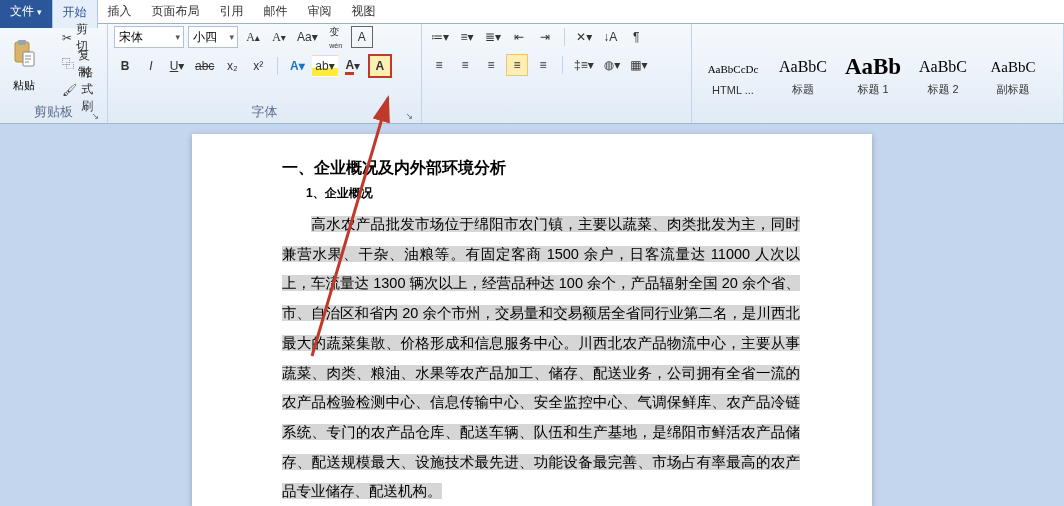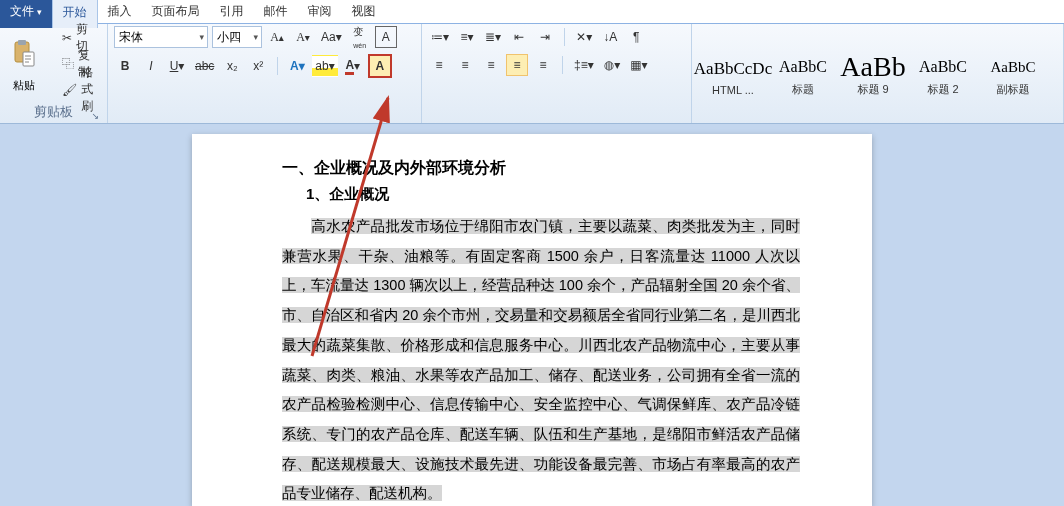--- a/index.html
+++ b/index.html
@@ -18,21 +18,21 @@
 .btn { min-width: 22px; height: 22px; display: flex; align-items: center; justify-content: center; font-size: 12px; color: #333; cursor: pointer; border: 1px solid transparent; padding: 0 2px; }
 .btn.sel { border: 2px solid #c0392b; background: #fdeeb3; }
 .combo { height: 22px; border: 1px solid #abc2de; background: #fff; display: flex; align-items: center; padding: 0 4px; font-size: 12px; position: relative; }
 .combo::after { content: "\25BE"; position: absolute; right: 3px; font-size: 9px; color: #555; }
 .style-box { width: 70px; height: 56px; border: 1px solid transparent; display: flex; flex-direction: column; align-items: center; justify-content: center; cursor: pointer; }
 .style-sample { font-family: "Times New Roman", SimSun, serif; height: 30px; display: flex; align-items: center; }
 .style-name { font-size: 11px; color: #333; }
 .workspace { position: absolute; top: 124px; left: 0; right: 0; bottom: 0; background: #c3d6ee; display: flex; justify-content: center; overflow: hidden; }
 .page { width: 680px; background: #fff; margin-top: 10px; box-shadow: 0 2px 6px rgba(0,0,0,.25); padding: 20px 72px 20px 90px; font-family: SimSun, serif; color: #000; }
 .h1 { font-size: 16px; font-weight: bold; margin: 4px 0; }
-.h2 { font-size: 15px; font-weight: bold; margin: 6px 0 8px 24px; }
+.h2 { font-size: 12px; font-weight: bold; margin: 6px 0 8px 24px; }
 .body-text { font-size: 14.5px; line-height: 2.05; text-align: justify; }
 .hl { background: #d6d6d6; }
 .indent { display: inline-block; width: 2em; }
 .arrow-svg { position: absolute; top: 86px; left: 300px; pointer-events: none; z-index: 50; }
 .sep { width: 1px; height: 46px; background: #c0d4ea; margin: 0 4px; }
 </style>
 </head>
 <body>
 
 <div class="menu">
@@ -77,21 +77,21 @@
             <span>格式刷</span>
           </div>
       </div>
     </div>
     <div class="group-label">剪贴板</div>
   </div>
 
   <div class="group" style="width:314px">
     <div class="group-body col" style="gap:6px;width:100%">
       <div class="row" style="gap:4px">
-        <div class="combo" style="width:94px">宋体</div>
+        <div class="combo" style="width:70px">宋体</div>
         <div class="combo" style="width:50px">小四</div>
         <div class="btn" style="font-family:serif">A<sup>▴</sup></div>
         <div class="btn" style="font-family:serif">A<sup>▾</sup></div>
         <div class="btn">Aa▾</div>
         <div class="btn">
             <span style="font-size:10px">变<br><span style="font-size:7px">wén</span></span>
           </div>
         <div class="btn" style="border:1px solid #666;padding:0 3px">A</div>
       </div>
       <div class="row" style="gap:4px">
@@ -109,20 +109,21 @@
         <div class="btn">x²</div>
         <div class="sep" style="height:18px"></div>
         <div class="btn" style="color:#1e73be;font-weight:bold">A▾</div>
         <div class="btn" style="background:linear-gradient(#fff 60%,#ffeb3b 60%)">ab▾</div>
         <div class="btn"><span style="border-bottom:3px solid #c0392b;font-weight:bold">A</span>▾</div>
         <div class="btn sel" style="width:24px;height:24px">
             <b>A</b>
           </div>
       </div>
     </div>
+    <div class="group-label">字体</div>
   </div>
 
   <div class="group" style="width:270px">
     <div class="group-body col" style="gap:6px;width:100%">
       <div class="row" style="gap:4px">
         <div class="btn">≔▾</div>
         <div class="btn">≡▾</div>
         <div class="btn">≣▾</div>
         <div class="btn">⇤</div>
         <div class="btn">⇥</div>
@@ -141,30 +142,30 @@
         <div class="btn">‡≡▾</div>
         <div class="btn">◍▾</div>
         <div class="btn">▦▾</div>
       </div>
     </div>
   </div>
 
   <div class="group" style="flex:1">
     <div class="group-body" id="styles-gallery">
         <div class="style-box">
-          <div class="style-sample" style="font-size:17px;font-weight:normal">AaBbCcDc</div>
+          <div class="style-sample" style="font-size:11px;font-weight:normal">AaBbCcDc</div>
           <div class="style-name">HTML ...</div>
         </div>
         <div class="style-box">
           <div class="style-sample" style="font-size:16px;font-weight:normal">AaBbC</div>
           <div class="style-name">标题</div>
         </div>
         <div class="style-box">
-          <div class="style-sample" style="font-size:28px;font-weight:normal">AaBb</div>
-          <div class="style-name">标题 9</div>
+          <div class="style-sample" style="font-size:23px;font-weight:bold">AaBb</div>
+          <div class="style-name">标题 1</div>
         </div>
         <div class="style-box">
           <div class="style-sample" style="font-size:16px;font-weight:normal">AaBbC</div>
           <div class="style-name">标题 2</div>
         </div>
         <div class="style-box">
           <div class="style-sample" style="font-size:15px;font-weight:normal">AaBbC</div>
           <div class="style-name">副标题</div>
         </div>
       </div>

